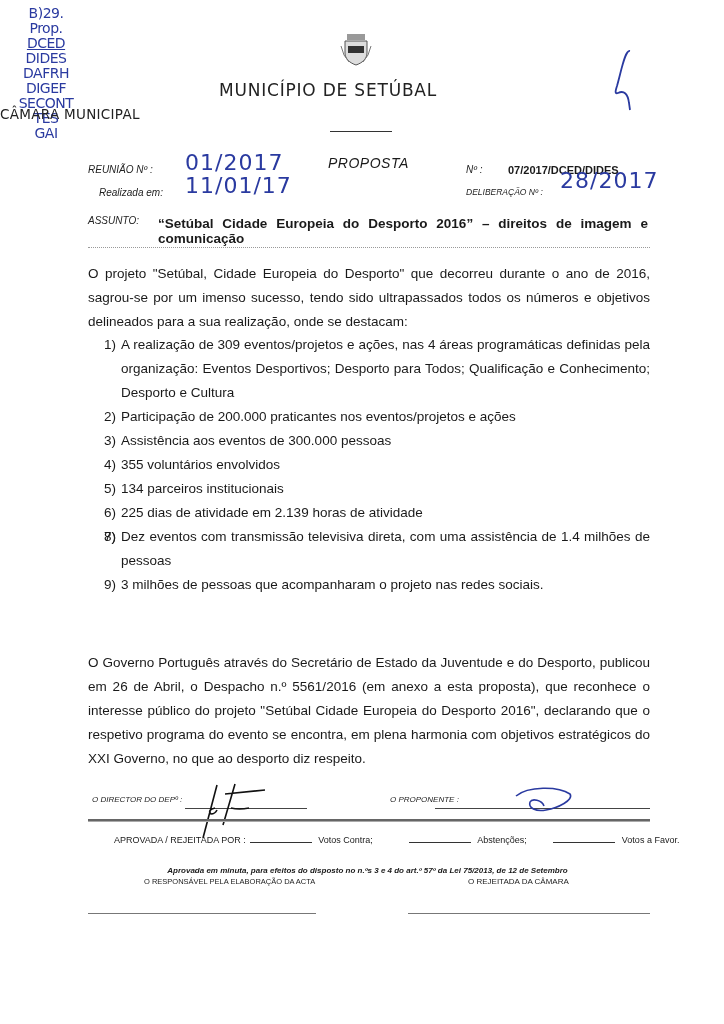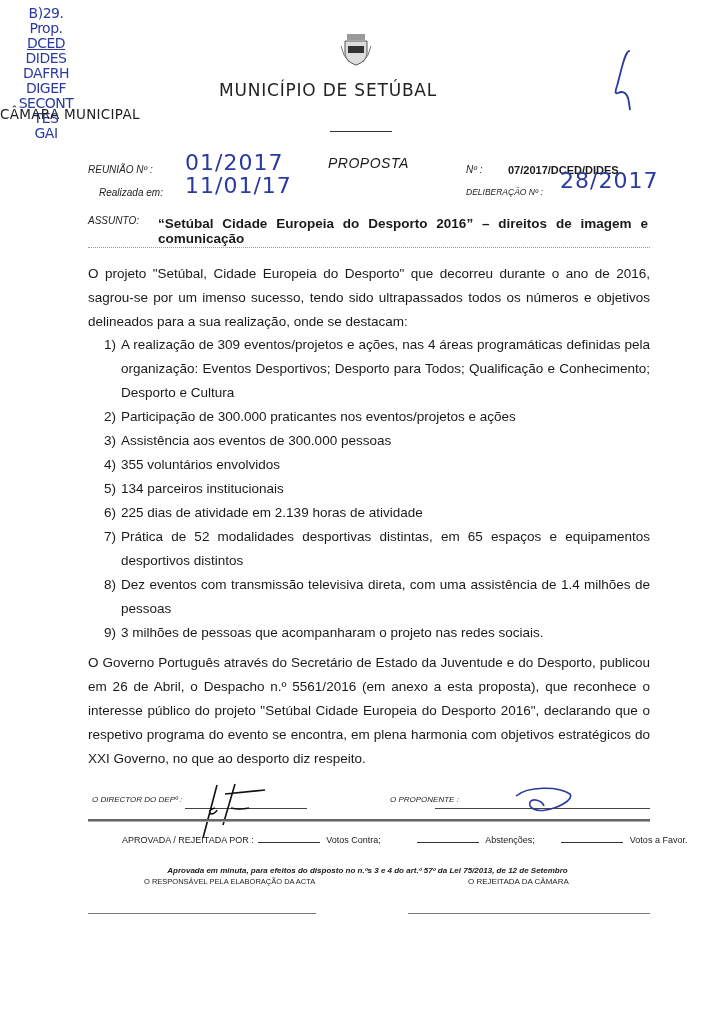--- a/index.html
+++ b/index.html
@@ -26,21 +26,21 @@
   .body-text { left:88px; width:562px; font-size:13.5px; line-height:24px; text-align:justify; color:#1a1a1a; }
   .p1 { top:262px; }
   ol.items { position:absolute; left:88px; top:333px; width:562px; margin:0; padding:0; list-style:none;
              font-size:13.5px; line-height:24px; }
   ol.items li { position:relative; padding-left:33px; text-align:justify; }
   ol.items li .n { position:absolute; left:16px; top:0; }
   .p2 { top:651px; }
   .sig-row { top:795px; }
   .sig-line { height:1px; background:#444; }
   .thick-rule { left:88px; top:819px; width:562px; height:2px; background:#666; border-bottom:1px solid #aaa; }
-  .vote-row { top:833px; font-size:9px;margin-left:8px; }
+  .vote-row { top:833px; font-size:9px; }
   .blank { display:inline-block; width:62px; border-bottom:1px solid #333; height:9px; margin:0 4px; vertical-align:baseline; }
   .minute-note { left:0; width:675px; top:866px; text-align:center; font-size:8px; font-style:italic; font-weight:bold;padding-left:30px; }
   .resp { left:144px; top:877px; font-size:7.5px; text-transform:uppercase; }
   .pres { left:468px; top:877px; font-size:8px; }
   .foot-line { top:913px; height:1px; background:#777; }
 </style>
 </head>
 <body>
 
 <div class="abs margin-notes">
@@ -80,26 +80,26 @@
 <div class="abs lbl" style="left:466px;top:187px;font-size:8.5px;">DELIBERAÇÃO Nº :</div>
 <div class="abs hw" style="left:560px;top:168px;">28/2017</div>
 <div class="abs lbl" style="left:88px;top:215px;">ASSUNTO:</div>
 <div class="abs assunto">“Setúbal Cidade Europeia do Desporto 2016” – direitos de imagem e comunicação</div>
 <div class="abs hr-dot"></div>
 
 <div class="abs body-text p1">O projeto "Setúbal, Cidade Europeia do Desporto" que decorreu durante o ano de 2016, sagrou-se por um imenso sucesso, tendo sido ultrapassados todos os números e objetivos delineados para a sua realização, onde se destacam:</div>
 
 <ol class="items">
   <li><span class="n">1)</span><span>A realização de 309 eventos/projetos e ações, nas 4 áreas programáticas definidas pela organização: Eventos Desportivos; Desporto para Todos; Qualificação e Conhecimento; Desporto e Cultura</span></li>
-  <li><span class="n">2)</span><span>Participação de 300.000 praticantes nos eventos/projetos e ações</span></li>
+  <li><span class="n">2)</span><span>Participação de 200.000 praticantes nos eventos/projetos e ações</span></li>
   <li><span class="n">3)</span><span>Assistência aos eventos de 300.000 pessoas</span></li>
   <li><span class="n">4)</span><span>355 voluntários envolvidos</span></li>
   <li><span class="n">5)</span><span>134 parceiros institucionais</span></li>
   <li><span class="n">6)</span><span>225 dias de atividade em 2.139 horas de atividade</span></li>
-  <li><span class="n">7)</span><span>Prática de 52 modalidades desportivas distintas, em 65 espaços e equipamentos desportivos distintos</span></li>
+  <li><span class="n">7)</span></li>
   <li><span class="n">8)</span><span>Dez eventos com transmissão televisiva direta, com uma assistência de 1.4 milhões de pessoas</span></li>
   <li><span class="n">9)</span><span>3 milhões de pessoas que acompanharam o projeto nas redes sociais.</span></li>
 </ol>
 
 <div class="abs body-text p2">O Governo Português através do Secretário de Estado da Juventude e do Desporto, publicou em 26 de Abril, o Despacho n.º 5561/2016 (em anexo a esta proposta), que reconhece o interesse público do projeto "Setúbal Cidade Europeia do Desporto 2016", declarando que o respetivo programa do evento se encontra, em plena harmonia com objetivos estratégicos do XXI Governo, no que ao desporto diz respeito.</div>
 
 <div class="abs lbl sig-row" style="left:92px;font-size:8px;">O DIRECTOR DO DEPº :</div>
 <div class="abs sig-line" style="left:185px;top:808px;width:122px;"></div>
 <svg class="abs" style="left:195px;top:780px;" width="90" height="60" viewBox="0 0 90 60">
   <path d="M22 5 L8 58 M20 28 q-8 2 -4 6 q4 0 6 -4 M40 4 L28 45 M30 14 q20 -2 40 -4 M36 28 q8 2 18 0" stroke="#111" stroke-width="1.6" fill="none"></path>

